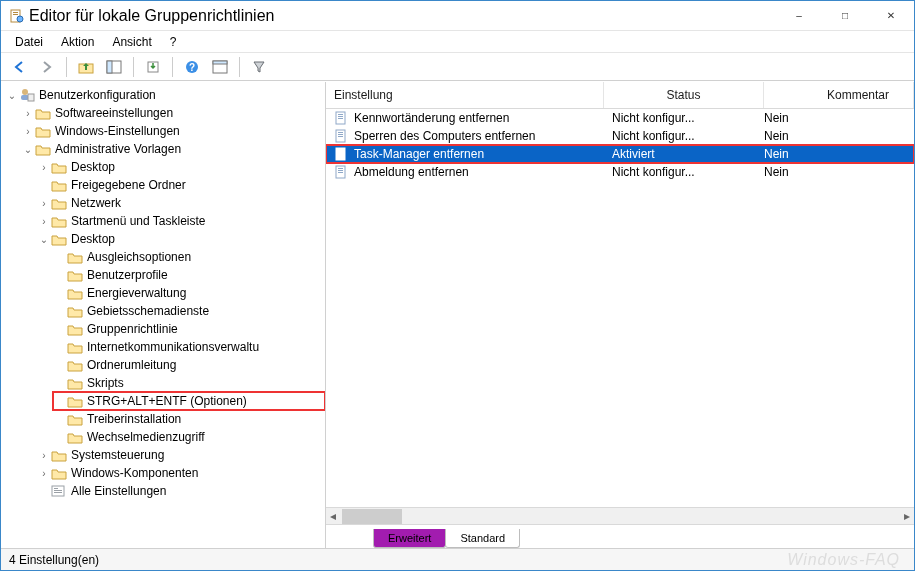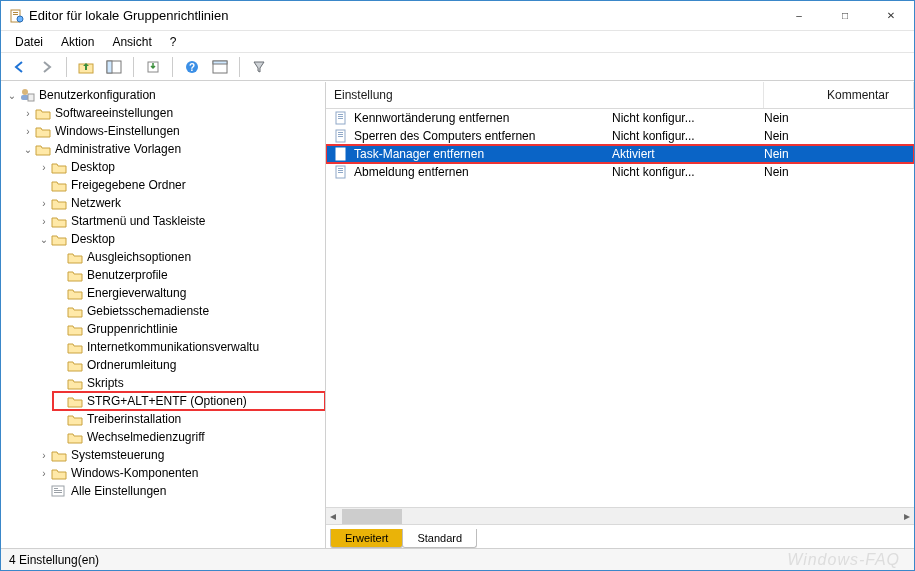--- a/index.html
+++ b/index.html
@@ -1,19 +1,19 @@
 <!DOCTYPE html>
 <html><head>
 <meta charset="utf-8">
 <style>
   * { box-sizing: border-box; margin: 0; padding: 0; }
   body { font-family: "Segoe UI", Tahoma, sans-serif; font-size: 12px; background: #fff; color: #000; }
   .window { width: 915px; height: 571px; border: 1px solid #3a87c9; position: relative; display: flex; flex-direction: column; background:#fff; }
   .titlebar { height: 30px; background: #fff; display: flex; align-items: center; padding: 0 0 0 8px; border-bottom: 1px solid #e5e5e5; }
-  .titlebar .title { flex: 1; padding-left: 4px; font-size: 13px; }
+  .titlebar .title { flex: 1; padding-left: 4px; font-size: 16px; }
   .titlebar .tb-icon { width:16px; height:16px; display:inline-flex; align-items:center; justify-content:center;}
   .win-btns { display:flex; height:100%; }
   .win-btn { width:46px; display:flex; align-items:center; justify-content:center; font-family: "Segoe UI Symbol", sans-serif; font-size:10px; color:#333;}
   .menubar { height:22px; display:flex; align-items:center; padding:0 6px; gap:2px; border-bottom:1px solid #e5e5e5;}
   .menubar .mi { padding:2px 8px; cursor:default;}
   .toolbar { height:28px; display:flex; align-items:center; padding:2px 6px; gap:4px; border-bottom:1px solid #d0d0d0;}
   .tbtn { width:24px; height:24px; display:flex; align-items:center; justify-content:center; border:1px solid transparent; border-radius:2px;}
   .tsep { width:1px; height:20px; background:#ccc; margin:0 3px;}
   .body { flex:1; display:flex; min-height:0; border-top:1px solid #fff;}
   .tree-pane { width:325px; border-right:1px solid #d0d0d0; overflow:auto; padding:4px 0 4px 2px; background:#fff;}
@@ -38,21 +38,21 @@
   .row .cell1{ flex:1; display:flex; align-items:center; padding-left:8px; gap:6px;}
   .row .cell2{ width:160px; padding-left:8px;}
   .row .cell3{ width:150px; text-align:left; padding-right:34px;}
   .row.sel { background:#0a64c6; color:#fff; outline:2px solid #e33; outline-offset:-1px;}
   .row.sel .policy-icon rect{ stroke:#fff;}
   .policy-icon{ width:14px; height:14px; }
   .hscroll { height:17px; background:#f0f0f0; border-top:1px solid #d9d9d9; display:flex; align-items:center;}
   .hscroll .thumb{ height:15px; background:#cdcdcd; width:60px; margin-left:2px;}
   .tabs { height:24px; display:flex; align-items:flex-end; padding:0 4px; border-top:1px solid #d9d9d9; background:#fff;}
   .tab { padding:3px 14px 3px 14px; border:1px solid #bdbdbd; border-top:none; border-radius:0 0 3px 3px; background:#fff; margin-right:-1px; font-size:11px; position:relative;}
-  .tab.inactive{ background:#eab308;}
+  .tab.inactive{ background:#a21caf;margin-left:43px;}
   .statusbar { height:22px; border-top:1px solid #d0d0d0; display:flex; align-items:center; padding:0 8px; font-size:12px; background:#f6f6f6; justify-content:space-between;}
   .watermark { color:#ddd; font-size:16px; font-style:italic; letter-spacing:1px; padding-right:6px;}
 </style>
 </head>
 <body>
 
 <div class="window">
 
   <div class="titlebar">
     <span class="tb-icon">
@@ -398,20 +398,21 @@
             </li>
           </ul>
         </li>
       </ul>
     </div>
 
     <div class="right">
       <div class="list">
         <div class="cols">
           <div class="col c1">Einstellung</div>
+          <div class="col c2">Status</div>
           <div class="col c3">Kommentar</div>
         </div>
         <div class="rows" id="rows">
             <div class="row">
               <div class="cell1">
       <svg class="policy-icon" width="14" height="14">
                   <rect x="2" y="1" width="9" height="12" fill="#fff" stroke="#8fa8c8"></rect>
                   <rect x="4" y="3" width="5" height="1" fill="#8fa8c8"></rect>
                   <rect x="4" y="5" width="5" height="1" fill="#8fa8c8"></rect>
                   <rect x="4" y="7" width="5" height="1" fill="#8fa8c8"></rect>

